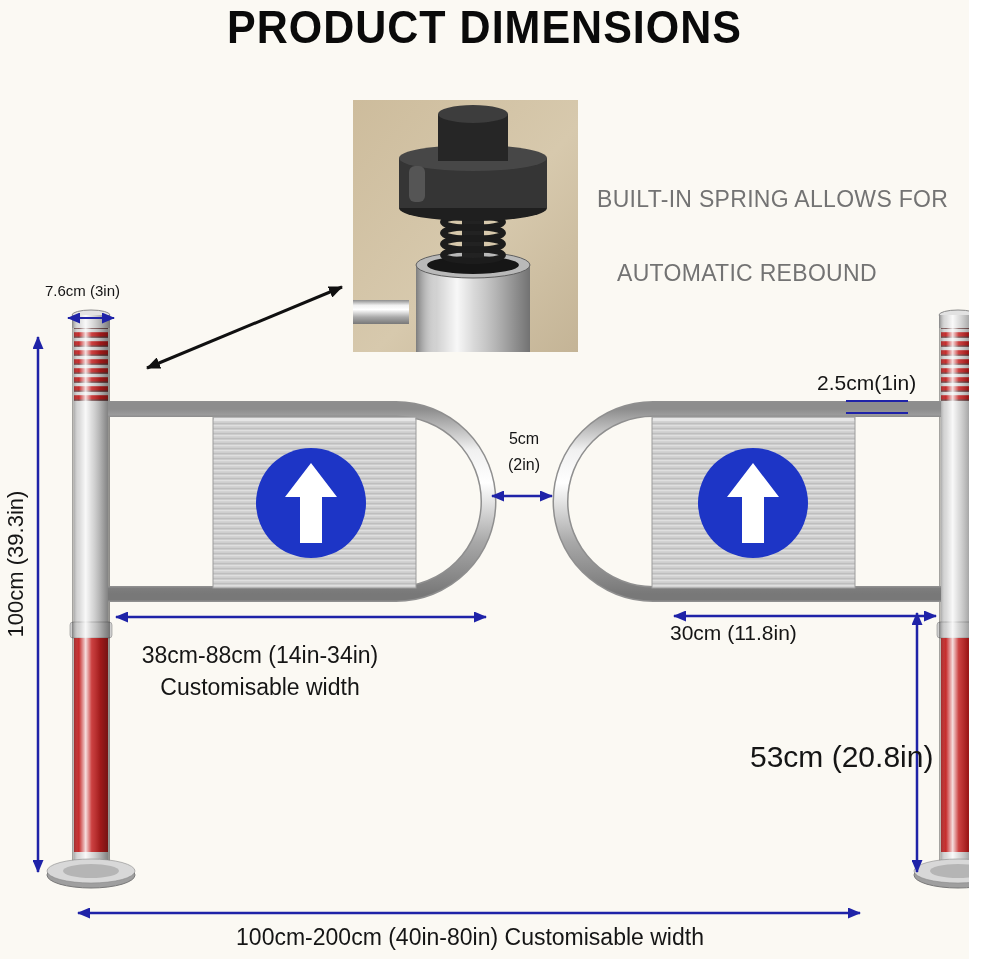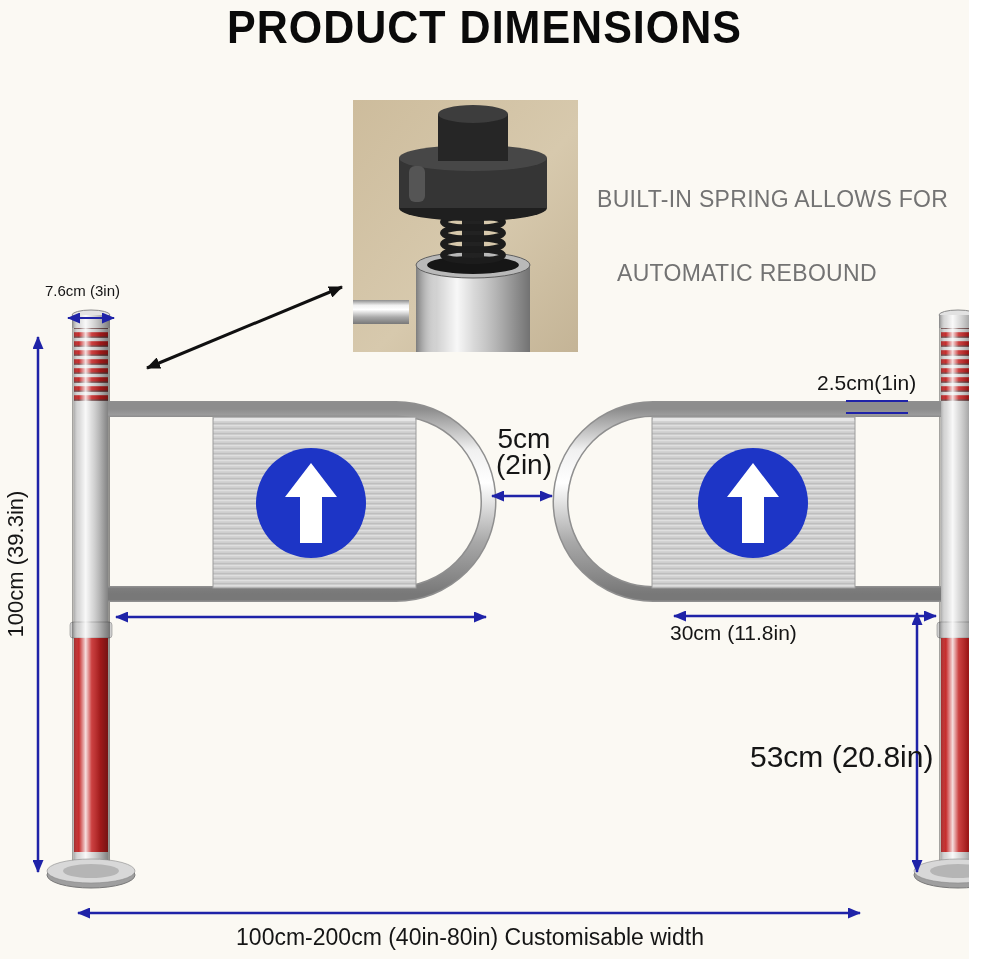--- a/index.html
+++ b/index.html
@@ -14,21 +14,21 @@
   .title {
     position:absolute; z-index:2; top:1px; left:0; width:100%; text-align:center;
     font-size:43px; font-weight:900; letter-spacing:1px; color:#0a0a0a;
     transform:scaleY(1.08); transform-origin:top center;
   }
   .caption { font-size:23px; font-weight:400; letter-spacing:.3px; color:#737373; }
   .cap1 { left:597px; top:186px; }
   .cap2 { left:617px; top:224px;margin-top:36px; }
   .lbl-post-diameter { left:45px;  top:282px; font-size:15px; }
   .lbl-tube-diameter { left:817px; top:371px; font-size:21px;text-align:center; }
-  .lbl-gap  { left:478px; top:426px; width:92px; text-align:center; font-size:28px; line-height:26px; }
+  .lbl-gap  { left:478px; top:426px; width:92px; text-align:center; font-size:16px; line-height:26px; }
   .lbl-height {
     left:-104px; top:551px; width:240px; height:26px; text-align:center;
     font-size:22px; transform:rotate(-90deg);
   }
   .lbl-left-width { left:110px; top:639px; width:300px; text-align:center; font-size:23px; line-height:32px; white-space:normal; }
   .lbl-right-width { left:670px; top:621px; font-size:21px;text-align:center; }
   .lbl-gate-height { left:750px; top:740px; font-size:30px; }
   .lbl-overall { left:0; top:924px; width:940px; text-align:center; font-size:23px; }
 
   
@@ -174,18 +174,22 @@
   <div class="label lbl-post-diameter">7.6cm (3in)</div>
   <div class="label lbl-tube-diameter">2.5cm(1in)</div>
 
   <div class="label lbl-gap">
     <div>5cm</div>
     <div>(2in)</div>
   </div>
 
   <div class="label lbl-height">100cm (39.3in)</div>
 
+  <div class="label lbl-left-width">
+    <div>38cm-88cm (14in-34in)</div>
+    <div>Customisable width</div>
+  </div>
 
   <div class="label lbl-right-width">30cm (11.8in)</div>
   <div class="label lbl-gate-height">53cm (20.8in)</div>
   <div class="label lbl-overall">100cm-200cm (40in-80in) Customisable width</div>
 
 </div>
 
 </body></html>

